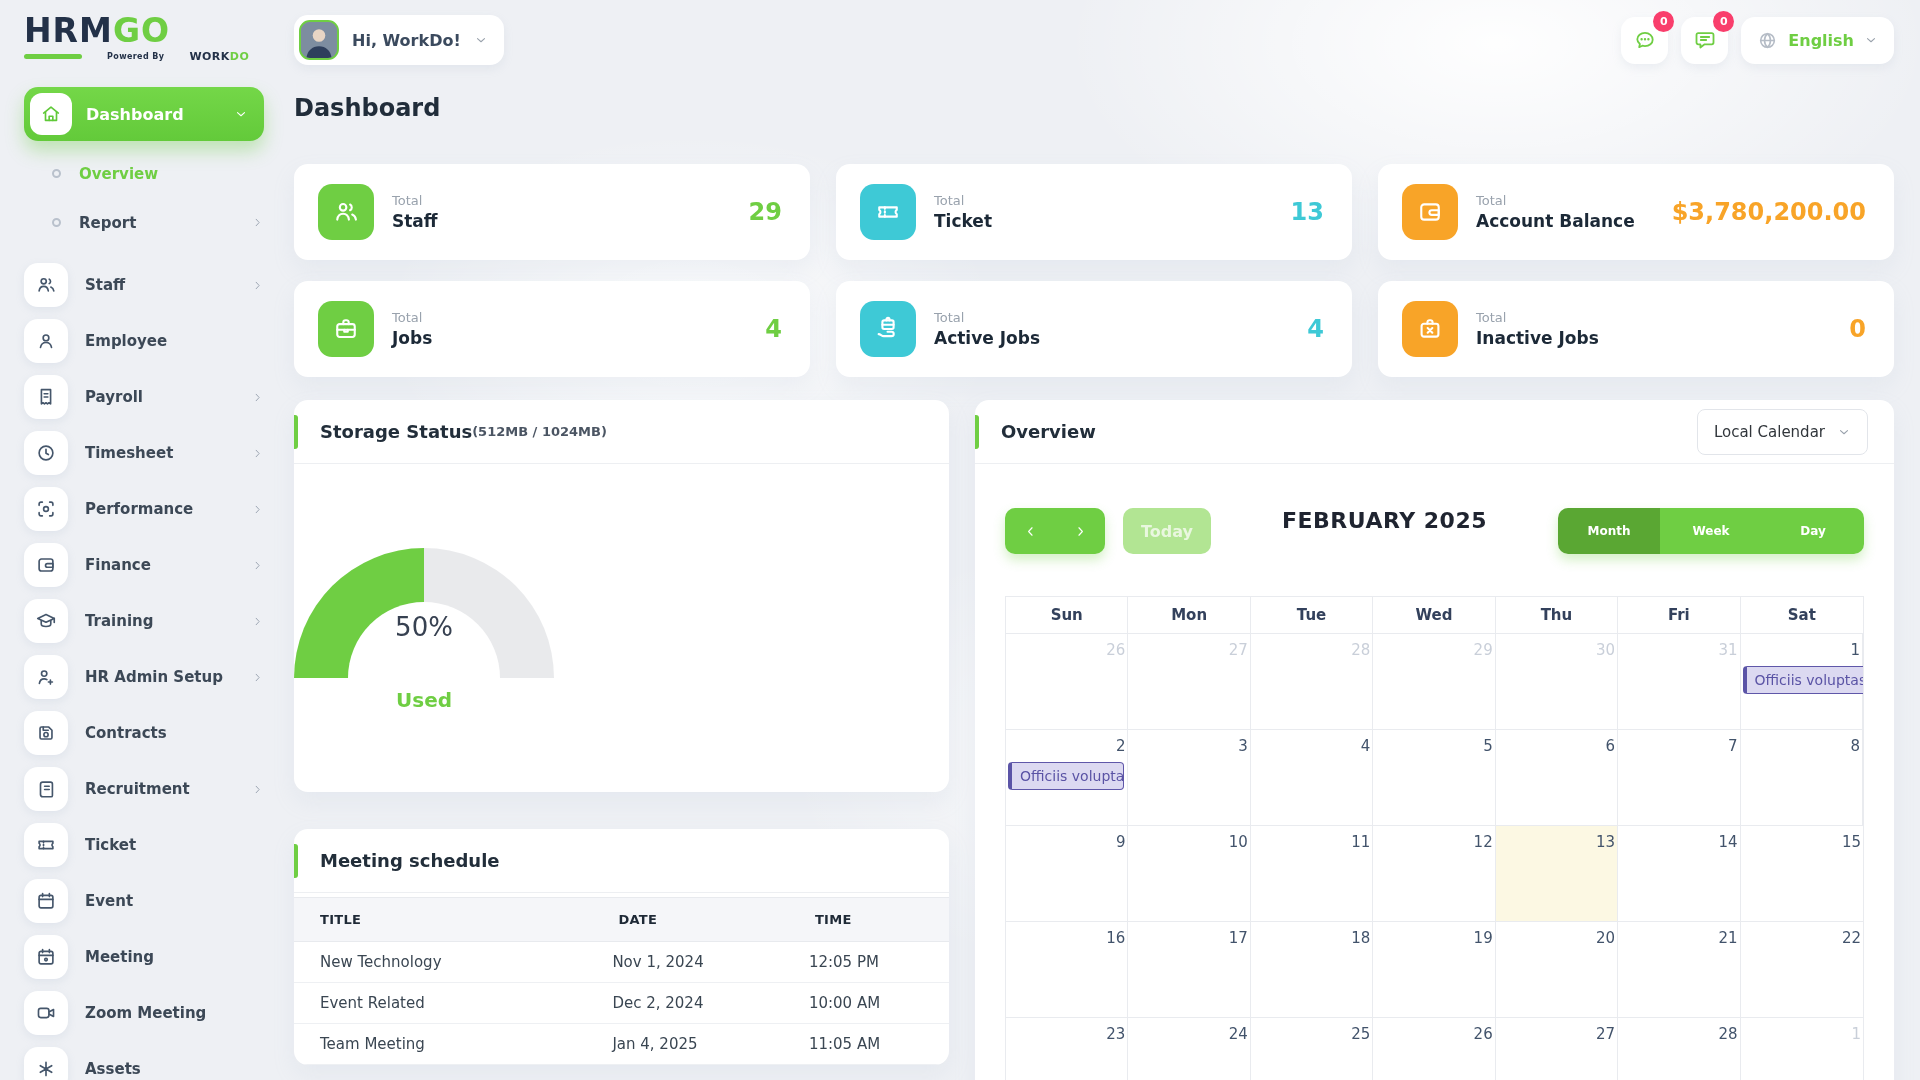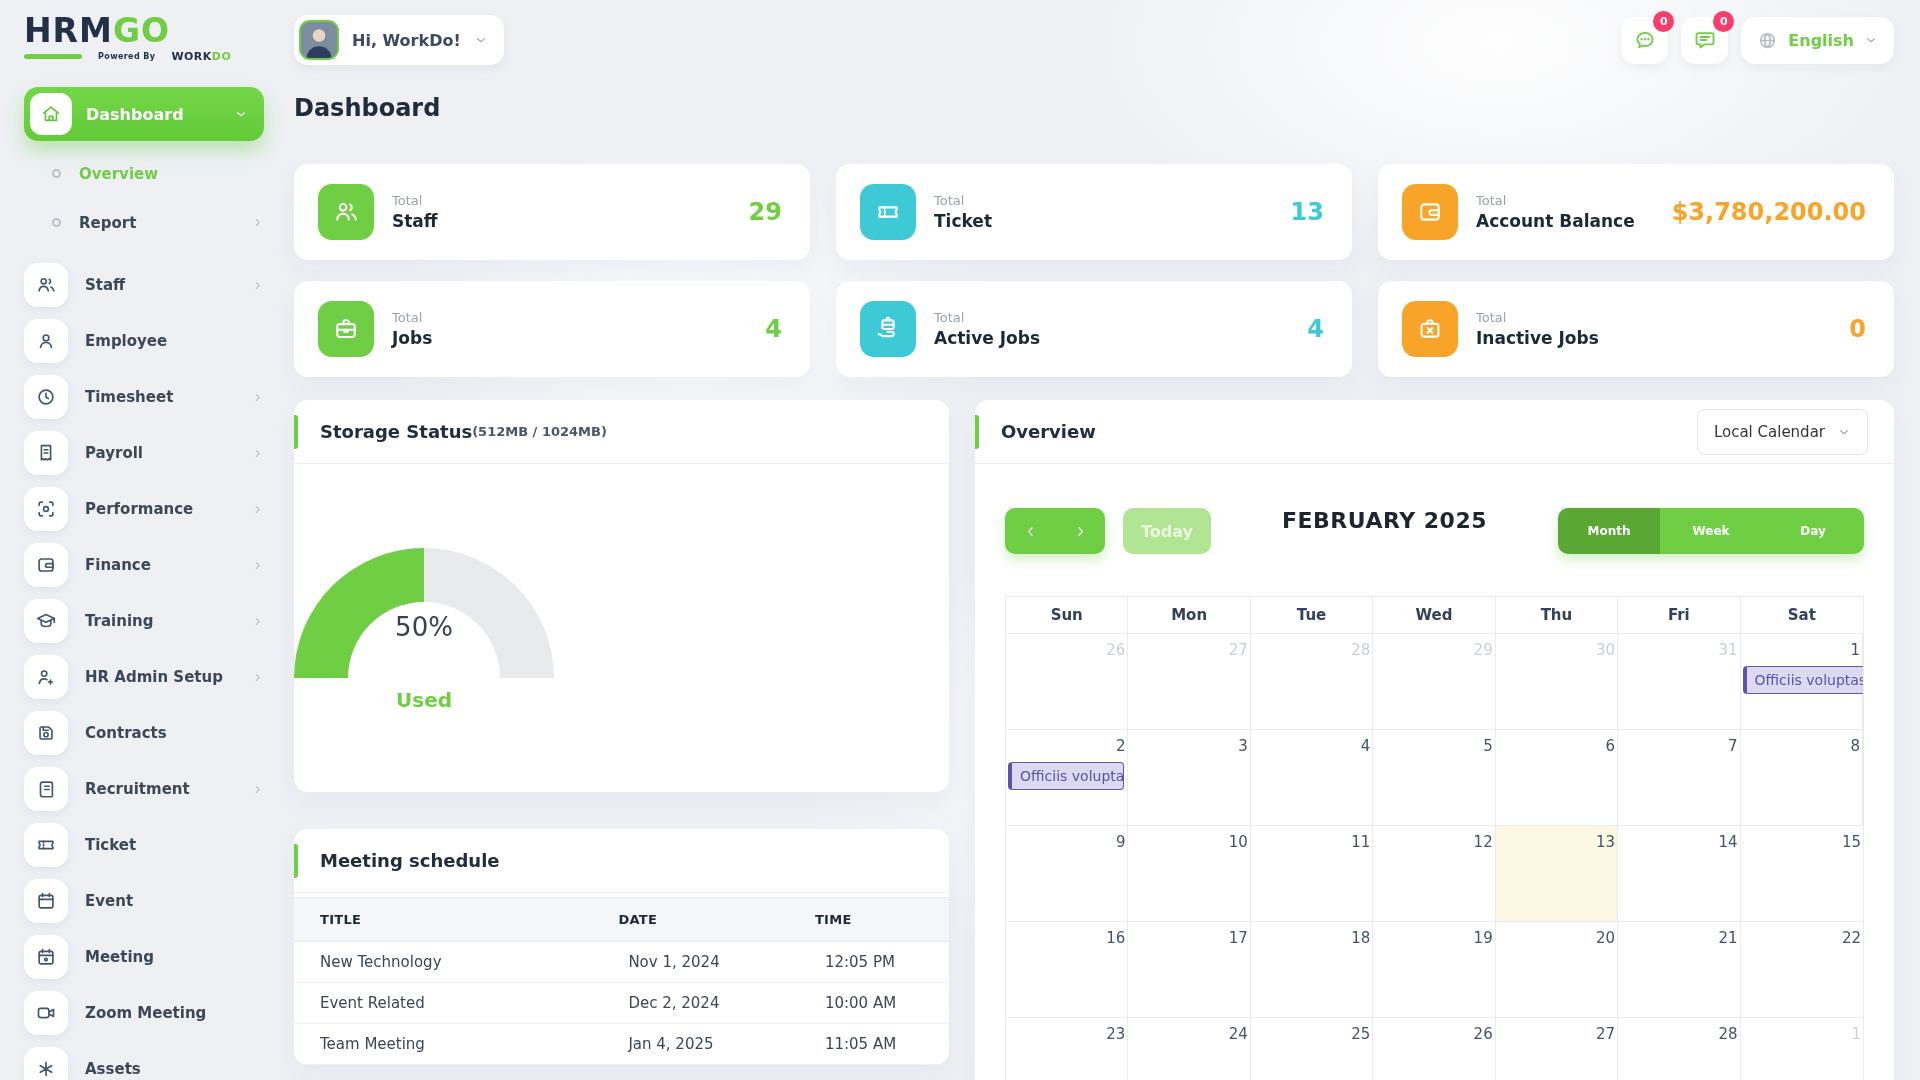--- a/index.html
+++ b/index.html
@@ -11,21 +11,21 @@
       radial-gradient(520px 320px at 36% 30%, rgba(255,255,255,.75), transparent 60%),
       radial-gradient(620px 380px at 60% 70%, rgba(255,255,255,.6), transparent 60%),
       #eef0f4;}
   svg{display:block}
 
   
   .sidebar{position:absolute;left:0;top:0;width:284px;height:1080px;padding:14px 20px 0 24px}
   .logo-line{display:flex;align-items:baseline}
   .logo-text{font-size:33px;font-weight:800;letter-spacing:1px;color:var(--navy);line-height:1}
   .logo-accent{color:var(--green)}
-  .logo-sub{display:flex;align-items:center;gap:16px;margin-top:3px}
+  .logo-sub{display:flex;align-items:center;gap:25px;margin-top:3px}
   .logo-bar{width:58px;height:5px;border-radius:3px;background:var(--green)}
   .powered{font-size:8px;font-weight:700;letter-spacing:.4px;color:var(--navy)}
   .powered-brand{font-size:11px;font-weight:800;letter-spacing:.5px;color:var(--navy)}
   .powered-accent{color:var(--green)}
 
   .dash-pill{margin-top:24px;height:54px;border-radius:14px;display:flex;align-items:center;gap:14px;
     padding:0 16px 0 6px;background:linear-gradient(180deg,#74d748,#63ca3a);
     box-shadow:0 10px 18px rgba(104,203,62,.35);cursor:pointer}
   .dash-icon-box{width:42px;height:42px;border-radius:12px;background:#fff;color:#60c938;
     display:flex;align-items:center;justify-content:center}
@@ -128,21 +128,21 @@
   .cal-event{position:absolute;top:32px;height:28px;display:flex;align-items:center;padding:0 8px;
     font-size:14px;border-radius:4px;overflow:hidden;white-space:nowrap;z-index:2;cursor:pointer}
   .cal-event.purple{background:#dcd9f1;border:1px solid #5f57a9;border-left:4px solid #5b54a7;color:#5a53a5}
   .cal-event.cyan{background:#d9f2f5;border:1px solid #8bd7e0;border-left:4px solid #49c9d6;color:#4cc5d2}
   .cal-event.cut-right{border-top-right-radius:0;border-bottom-right-radius:0;border-right:none}
 
   
   .meet-table{width:100%;border-collapse:collapse;margin-top:4px}
   .meet-table th{background:#f5f6f9;border-top:1px solid #e8eaee;border-bottom:1px solid #e8eaee;
     font-size:13px;font-weight:700;color:#1f2a37;letter-spacing:.3px;text-align:left;padding:14px 10px}
-  .meet-table td{font-size:15px;color:#3a4652;padding:11px 20px;border-bottom:1px solid #eef0f3}
+  .meet-table td{font-size:15px;color:#3a4652;padding:11px 4px;border-bottom:1px solid #eef0f3}
   .meet-table th:first-child,.meet-table td:first-child{padding-left:26px;width:48%}
   .meet-table th:nth-child(2),.meet-table td:nth-child(2){width:30%}
 </style>
 </head>
 <body>
 
 <div class="app">
 
   <aside class="sidebar">
     <div>
@@ -209,39 +209,39 @@
             <svg viewBox="0 0 24 24" fill="none" stroke="currentColor" stroke-width="1.8" stroke-linecap="round" stroke-linejoin="round">
               <circle cx="12" cy="8.6" r="3.1"></circle>
               <path d="M6 19c.5-3.2 2.8-5.4 6-5.4s5.5 2.2 6 5.4"></path>
             </svg>
           </span>
           <span class="side-label">Employee</span>
         </div>
         <div class="side-item">
           <span class="side-icon-box">
             <svg viewBox="0 0 24 24" fill="none" stroke="currentColor" stroke-width="1.8" stroke-linecap="round" stroke-linejoin="round">
+              <path d="M7 4h10v15.5l-1.7-1.2-1.7 1.2-1.6-1.2-1.7 1.2-1.6-1.2L7 19.5z"></path>
+              <path d="M10 8.5h4M10 12h4"></path>
+            </svg>
+          </span>
+          <span class="side-label">Payroll</span>
+          <span class="side-chev">
+            <svg viewBox="0 0 24 24" fill="none" stroke="currentColor" stroke-width="1.8" stroke-linecap="round" stroke-linejoin="round">
+              <path d="M9.5 6l5.5 6-5.5 6"></path>
+            </svg>
+          </span>
+        </div>
+        <div class="side-item">
+          <span class="side-icon-box">
+            <svg viewBox="0 0 24 24" fill="none" stroke="currentColor" stroke-width="1.8" stroke-linecap="round" stroke-linejoin="round">
               <circle cx="12" cy="12" r="7.5"></circle>
               <path d="M12 8v4.2l2.6 1.5"></path>
             </svg>
           </span>
           <span class="side-label">Timesheet</span>
-          <span class="side-chev">
-            <svg viewBox="0 0 24 24" fill="none" stroke="currentColor" stroke-width="1.8" stroke-linecap="round" stroke-linejoin="round">
-              <path d="M9.5 6l5.5 6-5.5 6"></path>
-            </svg>
-          </span>
-        </div>
-        <div class="side-item">
-          <span class="side-icon-box">
-            <svg viewBox="0 0 24 24" fill="none" stroke="currentColor" stroke-width="1.8" stroke-linecap="round" stroke-linejoin="round">
-              <path d="M7 4h10v15.5l-1.7-1.2-1.7 1.2-1.6-1.2-1.7 1.2-1.6-1.2L7 19.5z"></path>
-              <path d="M10 8.5h4M10 12h4"></path>
-            </svg>
-          </span>
-          <span class="side-label">Payroll</span>
           <span class="side-chev">
             <svg viewBox="0 0 24 24" fill="none" stroke="currentColor" stroke-width="1.8" stroke-linecap="round" stroke-linejoin="round">
               <path d="M9.5 6l5.5 6-5.5 6"></path>
             </svg>
           </span>
         </div>
         <div class="side-item">
           <span class="side-icon-box">
             <svg viewBox="0 0 24 24" fill="none" stroke="currentColor" stroke-width="1.8" stroke-linecap="round" stroke-linejoin="round">
               <circle cx="12" cy="12" r="2.6"></circle>

